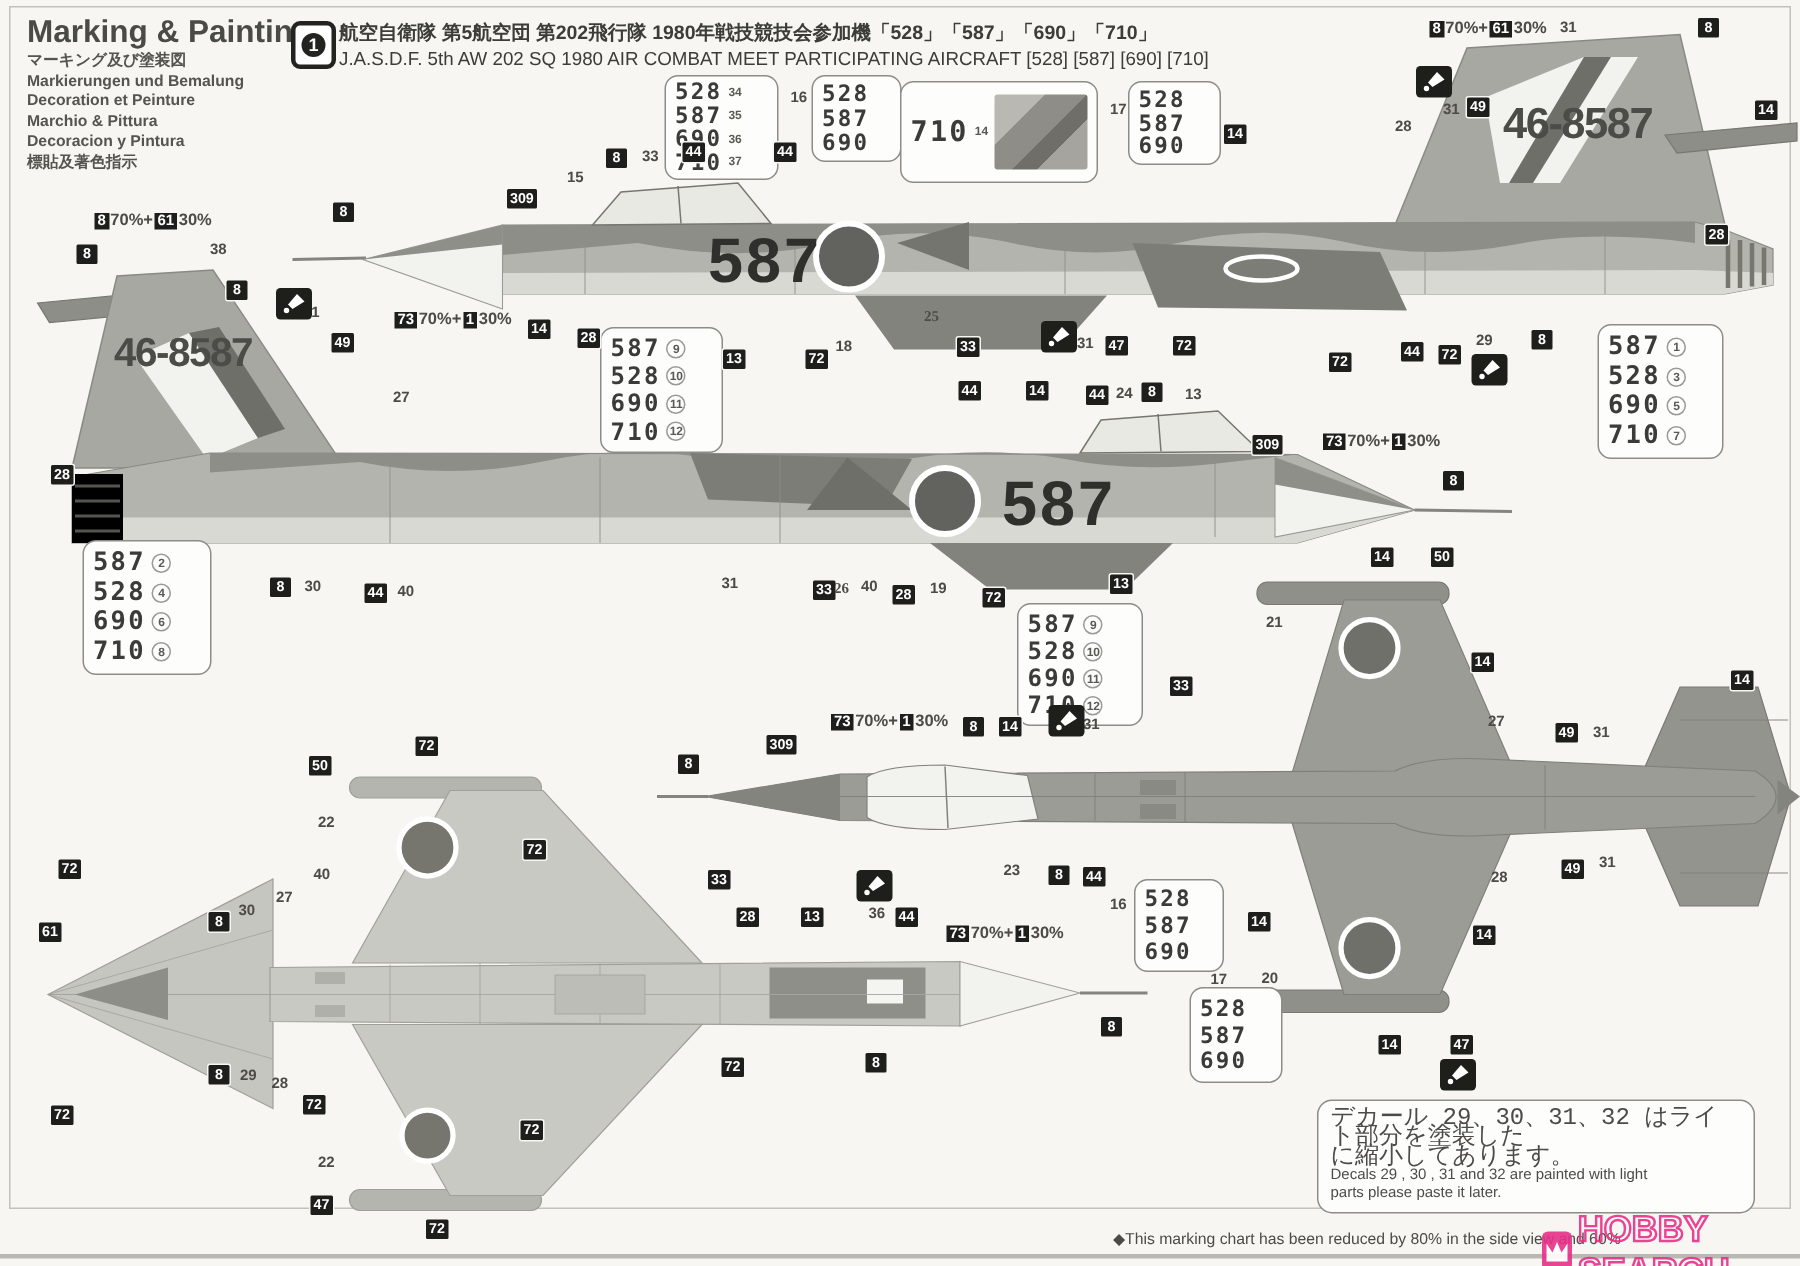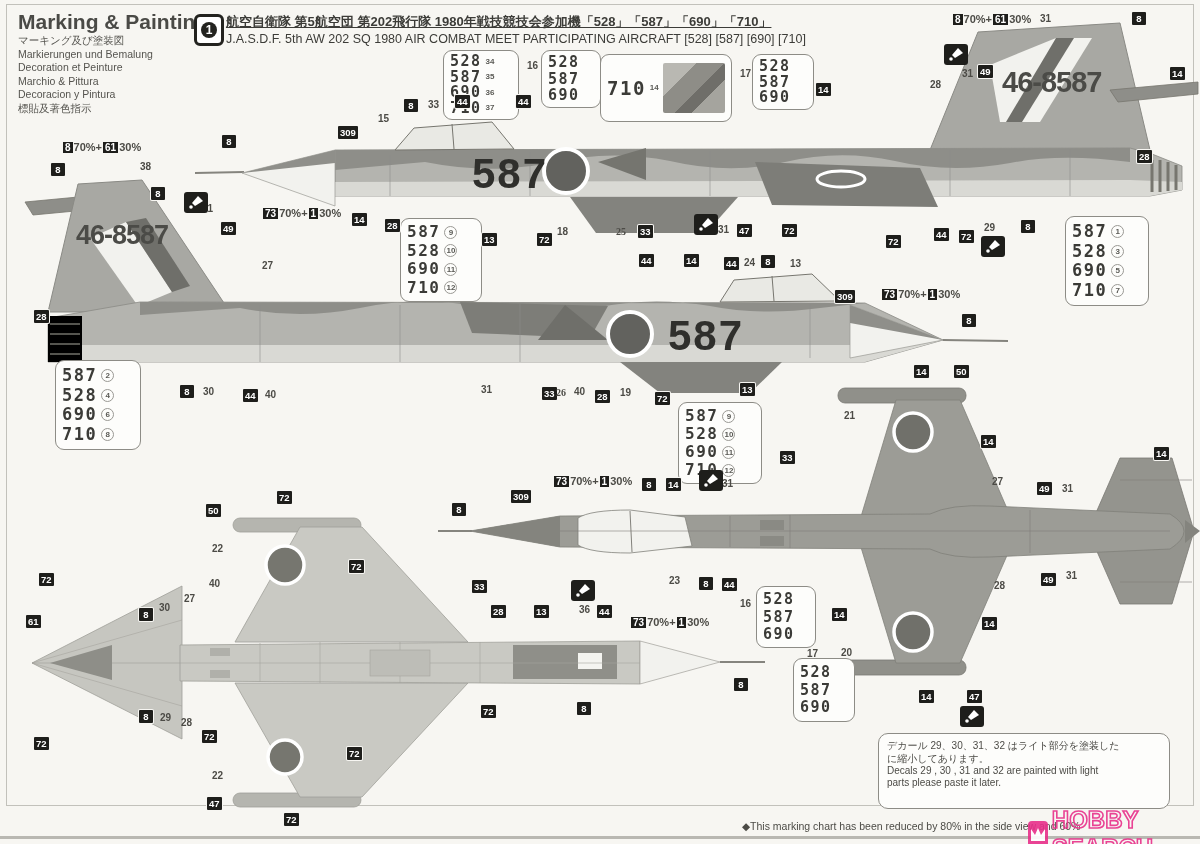--- a/index.html
+++ b/index.html
@@ -4,26 +4,26 @@
 <style>
   html,body{margin:0;padding:0;background:#e9e8e4;}
   #sheet{position:relative;width:1200px;height:844px;background:#f7f6f2;overflow:hidden;
          font-family:"Liberation Sans","DejaVu Sans",sans-serif;color:#3a3a37;}
   #frame{position:absolute;left:6px;top:4px;width:1186px;height:800px;border:1px solid #c2c1bb;}
   #scanedge{position:absolute;left:0;top:836px;width:1200px;height:3px;background:#b9b8b2;}
 
   
   #hdr-left{position:absolute;left:18px;top:10px;}
   #hdr-left h1{margin:0;font-size:21px;font-weight:bold;color:#4a4a46;letter-spacing:0;}
-  #hdr-left .sub{font-size:10.5px;line-height:13.5px;color:#55544f;font-weight:normal;}
+  #hdr-left .sub{font-size:10.5px;line-height:13.5px;color:#55544f;font-weight:bold;}
   #kit-marker{position:absolute;left:194px;top:14px;width:24px;height:26px;border:3px solid #23231f;
               border-radius:6px;display:flex;align-items:center;justify-content:center;background:#fff;}
   #kit-marker .c{width:16px;height:16px;border-radius:50%;background:#23231f;color:#fff;font-size:12px;
                  font-weight:bold;display:flex;align-items:center;justify-content:center;}
-  #title-ja{position:absolute;left:226px;top:13px;font-size:13px;font-weight:bold;color:#3c3c38;text-decoration:underline;}
+  #title-ja{position:absolute;left:226px;top:13px;font-size:13px;font-weight:bold;color:#3c3c38;}
   #title-en{position:absolute;left:226px;top:32px;font-size:12.5px;font-weight:normal;color:#3c3c38;}
 
   
   .callout{position:absolute;white-space:nowrap;z-index:30;}
   .co-black{background:#1e1e1b;color:#fff;font-size:9.5px;font-weight:bold;padding:1px 2px;
             min-width:10px;text-align:center;border-radius:1px;box-shadow:0 0 0 1px #f7f6f2;}
   .co-plain{color:#4c4b46;font-size:10px;font-weight:bold;}
   .mix{position:absolute;white-space:nowrap;font-size:11px;font-weight:bold;color:#4c4b46;z-index:30;}
   .mix .mb{background:#1e1e1b;color:#fff;padding:0 2px;margin:0 1px;font-size:10px;}
   .picon{position:absolute;width:24px;height:21px;background:#1e1e1b;border-radius:3px;z-index:30;
@@ -36,21 +36,21 @@
   .dnum{font-weight:bold;font-size:16px;letter-spacing:1.5px;color:#3b3b37;
         font-family:"DejaVu Sans Mono","Liberation Mono",monospace;}
   .dref{font-size:8px;color:#5a5a55;font-weight:bold;}
   .dref.circ{border:1px solid #9a9994;border-radius:50%;width:11px;height:11px;line-height:11px;text-align:center;}
   .dphoto{width:64px;height:50px;border-radius:2px;margin-left:4px;
           background:linear-gradient(135deg,#b9b8b2 0 30%,#8e8d87 30% 55%,#6f6e69 55% 70%,#a5a49e 70%);}
 
   
   #note-box{position:absolute;left:878px;top:733px;width:274px;height:64px;border:1.5px solid #8d8c86;
             border-radius:10px;background:#fdfdfb;padding:5px 8px;z-index:25;}
-  #note-box .ja{font-size:10px;line-height:13px;color:#4c4b46;}
+  #note-box .ja{font-size:16px;line-height:13px;color:#4c4b46;font-family:Liberation Mono, monospace;}
   #note-box .en{font-size:10px;line-height:12px;color:#4c4b46;}
   .fnote{position:absolute;white-space:nowrap;color:#4c4b46;}
   #footer-left{left:462px;top:853px;font-size:10px;}
   #footer-r1{left:742px;top:806px;font-size:10.5px;font-weight:bold;}
   #footer-r2{left:742px;top:820px;font-size:10.5px;}
 
   
   #wm{position:absolute;left:1028px;top:806px;display:flex;align-items:center;gap:4px;z-index:40;opacity:.9;}
   #wm .wicon{width:26px;height:26px;background:#e8308a;border-radius:4px;display:flex;align-items:center;justify-content:center;}
   #wm .wtext{font-size:24px;font-weight:800;letter-spacing:0;color:rgba(255,255,255,0.05);
@@ -221,21 +221,21 @@
       <div class="callout co-black" style="position: absolute; left: 1132px; top: 12px;">8</div>
       <div class="callout co-plain" style="position: absolute; left: 962px; top: 68px;">31</div>
       <div class="callout co-black" style="position: absolute; left: 978px; top: 65px;">49</div>
       <div class="callout co-black" style="position: absolute; left: 1170px; top: 67px;">14</div>
       <div class="callout co-black" style="position: absolute; left: 1137px; top: 150px;">28</div>
       <div class="callout co-black" style="position: absolute; left: 352px; top: 213px;">14</div>
       <div class="callout co-black" style="position: absolute; left: 385px; top: 219px;">28</div>
       <div class="callout co-black" style="position: absolute; left: 482px; top: 233px;">13</div>
       <div class="callout co-black" style="position: absolute; left: 537px; top: 233px;">72</div>
       <div class="callout co-plain" style="position: absolute; left: 557px; top: 226px;">18</div>
-      <div class="callout co-plain" style="position: absolute; left: 616px; top: 226px; font-family: Liberation Serif, serif;">25</div>
+      <div class="callout co-plain" style="position: absolute; left: 616px; top: 206px; font-family: Liberation Serif, serif;">25</div>
       <div class="callout co-black" style="position: absolute; left: 638px; top: 225px;">33</div>
       <div class="callout co-plain" style="position: absolute; left: 718px; top: 224px;">31</div>
       <div class="callout co-black" style="position: absolute; left: 737px; top: 224px;">47</div>
       <div class="callout co-black" style="position: absolute; left: 782px; top: 224px;">72</div>
       <div class="callout co-black" style="position: absolute; left: 886px; top: 235px;">72</div>
       <div class="callout co-black" style="position: absolute; left: 934px; top: 228px;">44</div>
       <div class="callout co-black" style="position: absolute; left: 959px; top: 230px;">72</div>
       <div class="callout co-plain" style="position: absolute; left: 984px; top: 222px;">29</div>
       <div class="callout co-black" style="position: absolute; left: 1021px; top: 220px;">8</div>
       <div class="callout co-black" style="position: absolute; left: 51px; top: 163px;">8</div>

